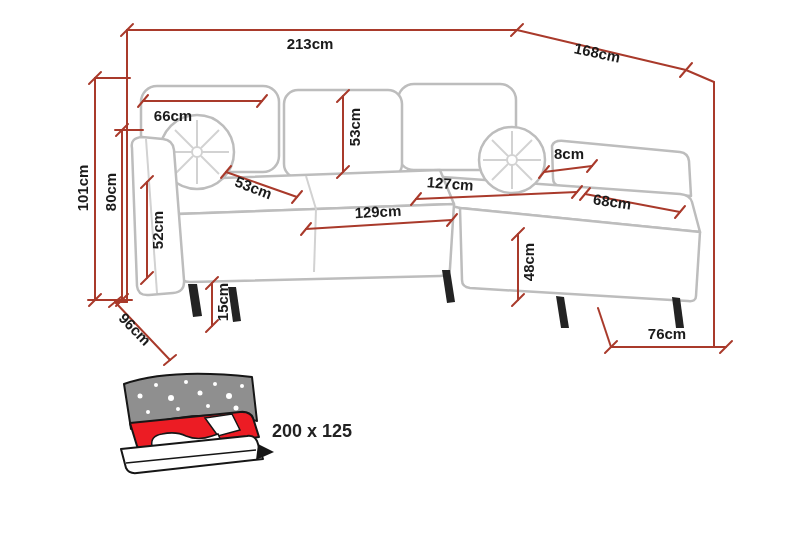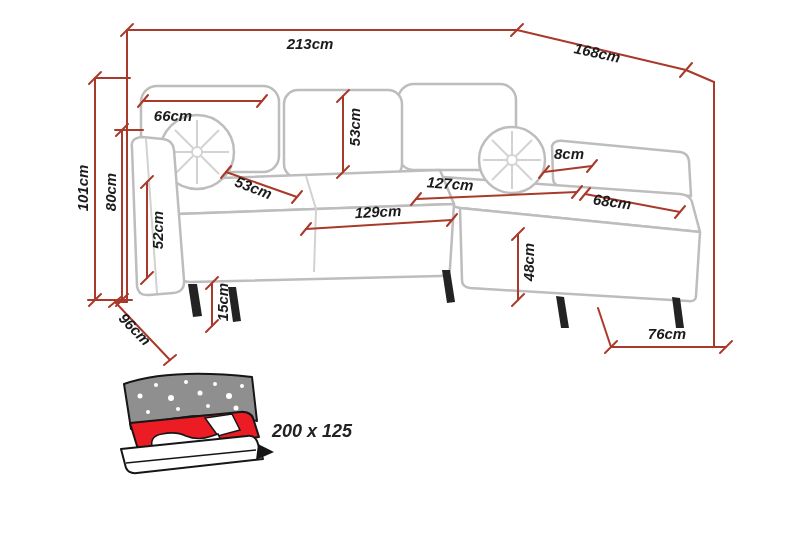--- a/index.html
+++ b/index.html
@@ -1,19 +1,18 @@
 <!DOCTYPE html>
 <html><head>
 <meta charset="utf-8">
 <style>
   html,body{margin:0;padding:0;background:#ffffff;}
   .canvas{
     width:800px;height:533px;background:#ffffff;position:relative;overflow:hidden;
     font-family:"Liberation Sans", sans-serif;
-    font-style:italic;
   }
   svg{display:block;}
   .dim-label{
     font-family:"Liberation Sans", sans-serif;
     font-size:15px;font-weight:700;fill:#1b1b1b;
   }
   .bed-label{
     font-family:"Liberation Sans", sans-serif;
     font-size:18px;font-weight:600;fill:#222;
   }

